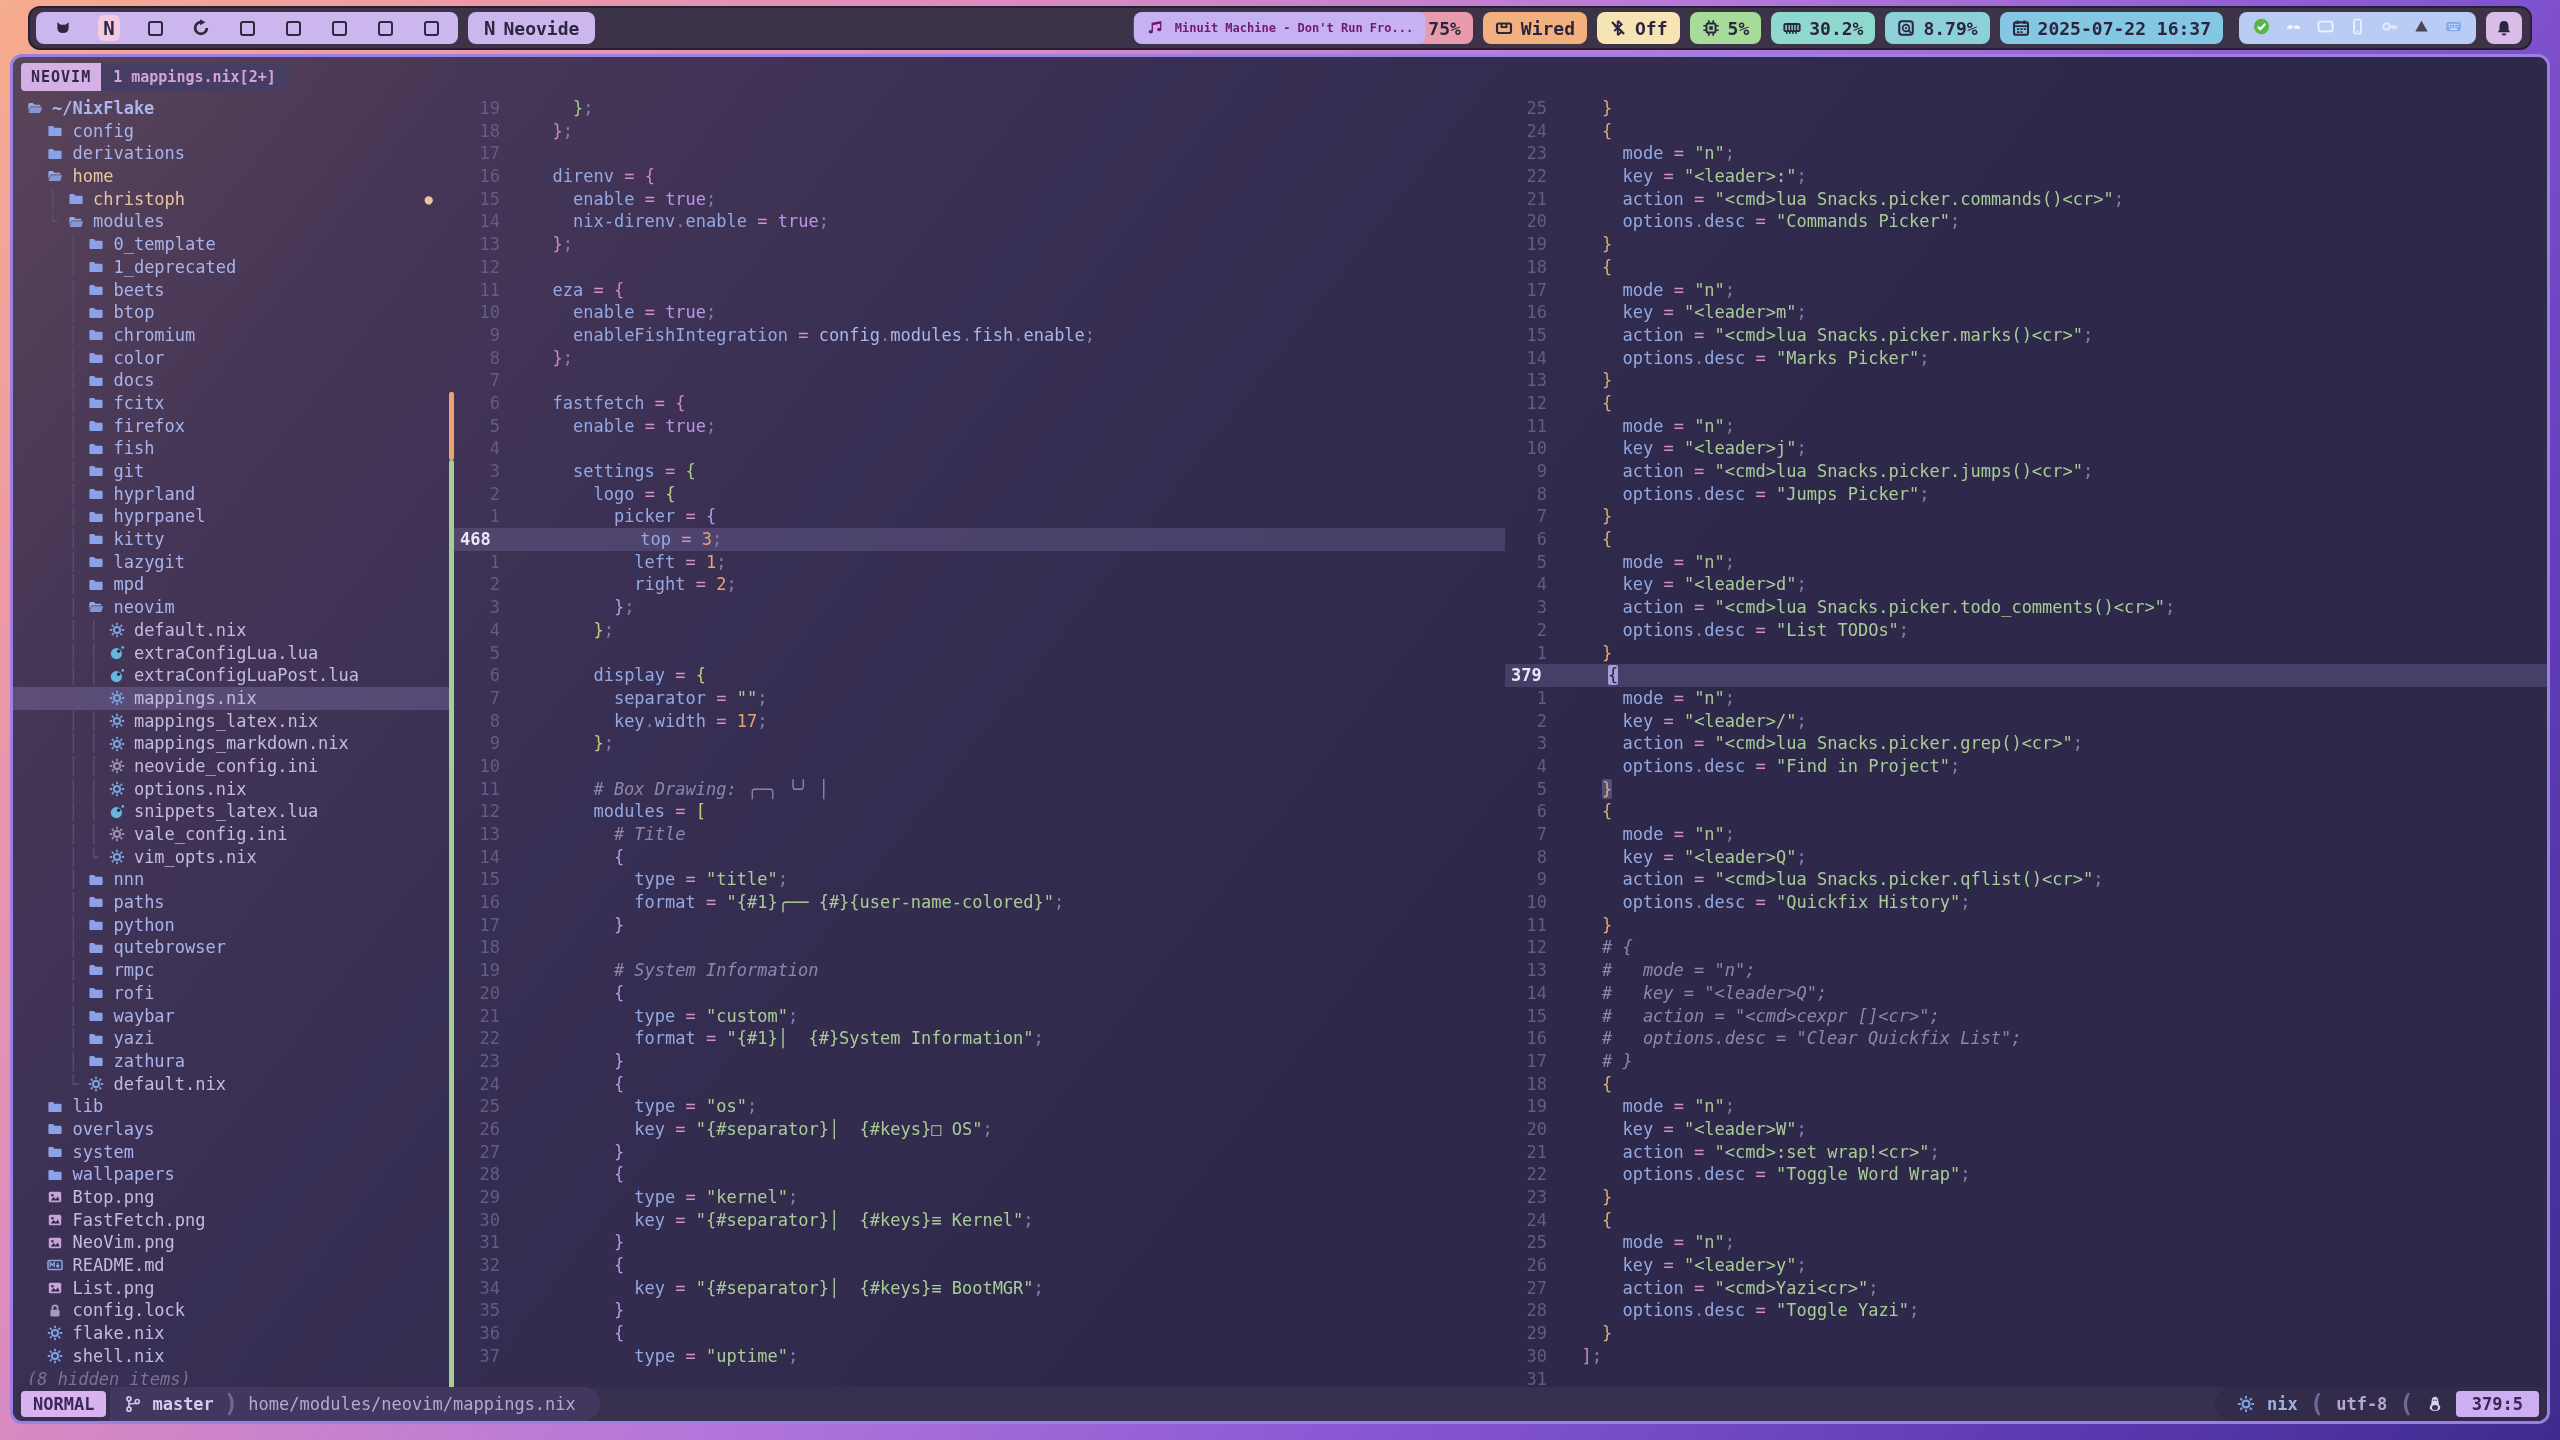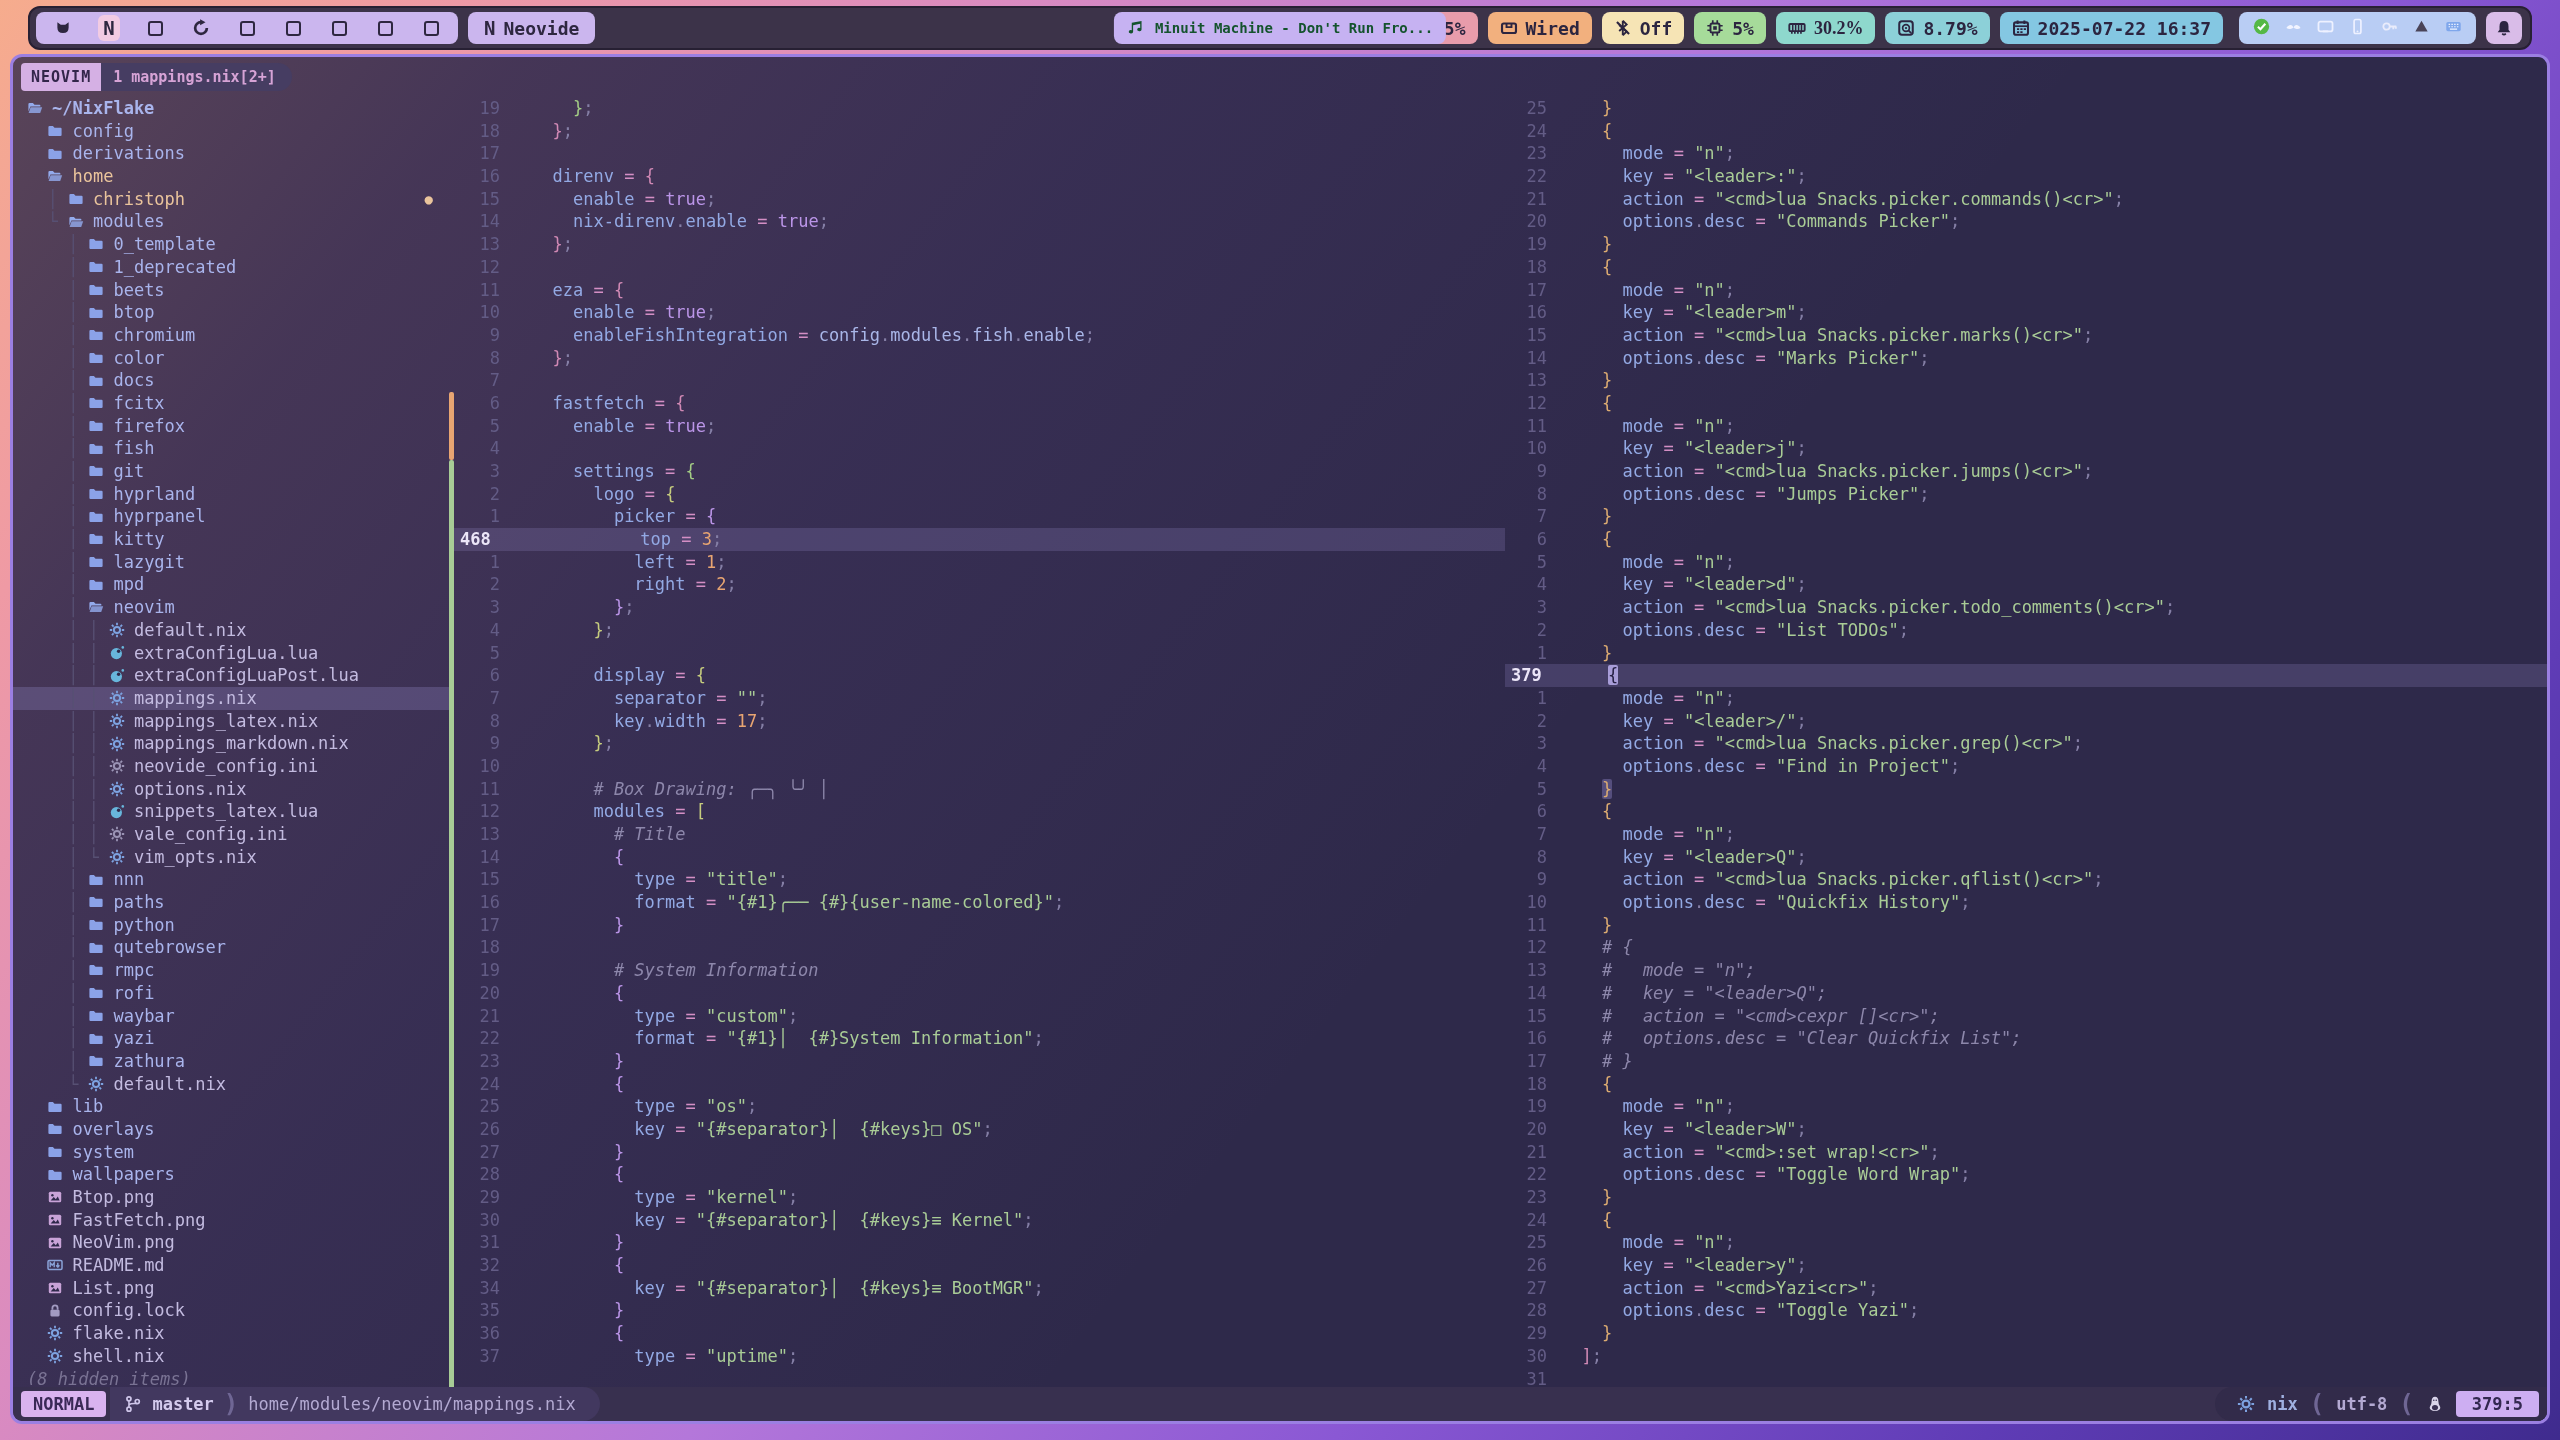--- a/index.html
+++ b/index.html
@@ -10,21 +10,21 @@
   .topbar{position:absolute;left:28px;top:6px;width:2504px;height:44px;background:#3c3349;
     border:2px solid #272033;border-radius:12px;display:flex;align-items:center;box-sizing:border-box;}
   .pill{height:32px;border-radius:8px;display:flex;align-items:center;}
   .ws-pill{margin-left:6px;background:#cbb6ee;padding:0 16px;gap:24px;}
   .ws-item{display:flex;align-items:center;justify-content:center;width:22px;height:26px;color:#2e2740;}
   .ws-item.active{background:#f2cbe3;border-radius:6px;}
   .ws-square{width:11px;height:11px;border:2.5px solid #2e2740;border-radius:3px;}
   .ws-n{font-weight:900;font-size:19px;color:#2e2740;}
   .app-pill{margin-left:10px;background:#cbb6ee;padding:0 16px;gap:8px;color:#2e2740;font-weight:bold;font-size:18px;}
   .music-pill{position:absolute;left:50%;transform:translateX(-50%);background:#c6b2f2;padding:0 13px;gap:10px;
-    color:#14532d;font-weight:bold;font-size:14px;}
+    color:#701a75;font-weight:bold;font-size:12px;}
   .bar-right{margin-left:auto;display:flex;align-items:center;gap:10px;margin-right:8px;}
   .chip{height:32px;border-radius:8px;display:flex;align-items:center;gap:8px;padding:0 12px;
     font-size:18px;font-weight:bold;color:#2c2540;}
   .tray-pill{background:#b9cdf4;padding:0 14px;gap:15px;margin-left:6px;}
   .bell-pill{background:#d9bce8;width:36px;justify-content:center;padding:0;margin-left:0;}
   .ic{display:inline-flex;}
   .ic svg{width:18px;height:18px;display:block;}
   .tray-pill .ic svg{width:17px;height:17px;}
   
   .window{position:absolute;left:10px;top:54px;width:2540px;height:1370px;box-sizing:border-box;
@@ -172,21 +172,21 @@
           <div class="pill chip" style="background: rgb(166, 219, 154);">
             <span class="ic">
               <svg viewBox="0 0 16 16" xmlns="http://www.w3.org/2000/svg">
                 <rect x="4" y="4" width="8" height="8" rx="1.4" fill="none" stroke="currentColor" stroke-width="1.7"></rect>
                 <rect x="6.4" y="6.4" width="3.2" height="3.2" fill="currentColor"></rect>
                 <path d="M6 1.2V4 M10 1.2V4 M6 12v2.8 M10 12v2.8 M1.2 6H4 M1.2 10H4 M12 6h2.8 M12 10h2.8" stroke="currentColor" stroke-width="1.5"></path>
               </svg>
             </span>
             <span>5%</span>
           </div>
-          <div class="pill chip" style="background: rgb(142, 216, 205); font-family: Liberation Serif, serif;">
+          <div class="pill chip" style="background: rgb(142, 216, 205);">
             <span class="ic">
               <svg viewBox="0 0 16 16" xmlns="http://www.w3.org/2000/svg">
                 <rect x="1.2" y="4.4" width="13.6" height="6.4" rx="1" fill="none" stroke="currentColor" stroke-width="1.7"></rect>
                 <path d="M4.2 4.4v6.4 M6.8 4.4v6.4 M9.4 4.4v6.4 M12 4.4v6.4" stroke="currentColor" stroke-width="1.4"></path>
                 <path d="M3.4 10.8v2.2 M6.1 10.8v2.2 M8.8 10.8v2.2 M11.5 10.8v2.2" stroke="currentColor" stroke-width="1.5"></path>
               </svg>
             </span>
             <span>30.2%</span>
           </div>
           <div class="pill chip" style="background: rgb(140, 208, 216);">

